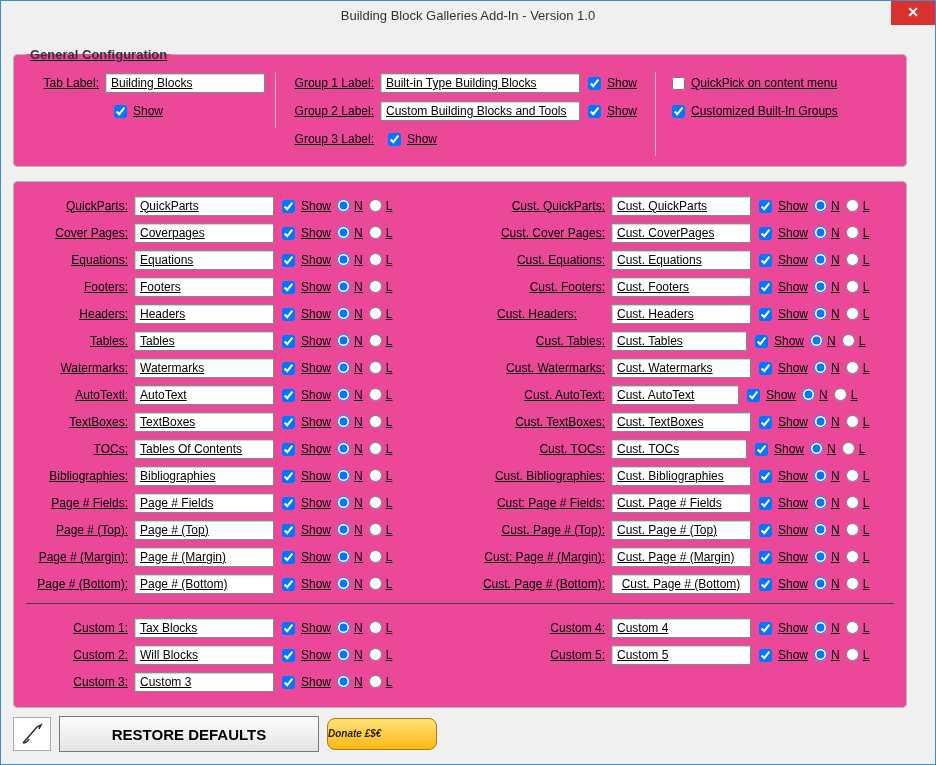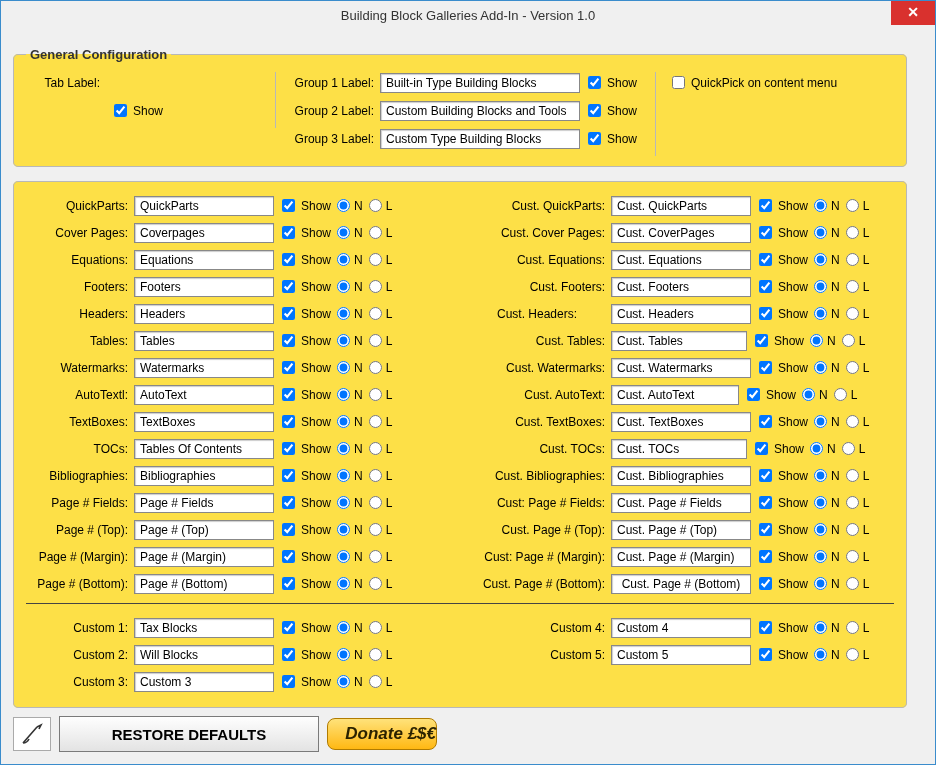--- a/index.html
+++ b/index.html
@@ -41,22 +41,23 @@
     cursor: pointer;
   }
   .content {
     padding: 10px 12px;
   }
   fieldset.group {
     border: 1px solid #b8b8b8;
     border-radius: 5px;
     margin: 6px 16px 14px 0;
     padding: 10px 12px 10px 12px;
-    background: #fde047;
+    background: #ec4899;
     position: relative;
+    text-decoration: underline;
   }
   fieldset.group > legend {
     padding: 0 4px;
     font-size: 13px;
     font-weight: bold;
     color: #333;
   }
   .gc-row {
     display: flex;
     align-items: flex-start;
@@ -95,21 +96,21 @@
     box-shadow: inset 1px 1px 1px rgba(0,0,0,0.2);
     background: #fff;
     padding: 2px 5px;
     font-family: inherit;
     font-size: 12px;
   }
   .txt-160 { width: 160px; }
   .txt-200 { width: 200px; }
   .chk-wrap {
     display: inline-flex;
-    align-items: flex-start;
+    align-items: flex-end;
     gap: 4px;
     margin-left: 8px;
   }
   input[type=checkbox], input[type=radio] {
     margin: 0 2px 0 0;
     vertical-align: middle;
   }
   .gallery-cols {
     display: grid;
     grid-template-columns: 1fr 1fr;
@@ -175,43 +176,44 @@
   .btn-save { flex: 1; }
   .donate {
     width: 110px;
     height: 32px;
     border: 1px solid #b07b00;
     border-radius: 8px;
     background: linear-gradient(#ffe27a,#ffb813);
     color: #2b2200;
     font-weight: bold;
     font-style: italic;
-    font-size: 17px;
+    font-size: 10px;
     cursor: pointer;
-    text-align: right;
+    text-align: left;
     line-height: 30px;
   }
 </style>
 </head>
 <body>
 
 <div class="window">
   <div class="titlebar">
     <span>Building Block Galleries Add-In - Version 1.0</span>
     <div class="close-btn">✕</div>
   </div>
 
   <div class="content">
 
     <fieldset class="group">
       <legend>General Configuration</legend>
       <div class="gc-row">
         <div class="gc-col1">
           <div class="field-row">
             <span class="lbl lbl-80">Tab Label:</span>
+            <input class="txt txt-160" value="Building Blocks" style="">
           </div>
           <div class="field-row">
             <span class="lbl lbl-80"></span>
             <span class="chk-wrap">
               <input type="checkbox" checked="" style="">
               <span>Show</span>
             </span>
           </div>
         </div>
         <div class="gc-col2">
@@ -226,32 +228,37 @@
           <div class="field-row">
             <span class="lbl lbl-90">Group 2 Label:</span>
             <input class="txt txt-200" value="Custom Building Blocks and Tools" style="">
             <span class="chk-wrap">
               <input type="checkbox" checked="" style="">
               <span>Show</span>
             </span>
           </div>
           <div class="field-row">
             <span class="lbl lbl-90">Group 3 Label:</span>
-            <input class="txt txt-200" value="Custom Type Building Blocks" style="">
             <span class="chk-wrap">
               <input type="checkbox" checked="" style="">
               <span>Show</span>
             </span>
           </div>
         </div>
         <div class="gc-col3">
           <div class="field-row">
             <span class="chk-wrap" style="margin-left:0">
               <input type="checkbox" style="">
               <span>QuickPick on content menu</span>
+            </span>
+          </div>
+          <div class="field-row">
+            <span class="chk-wrap" style="margin-left:0">
+              <input type="checkbox" checked="" style="">
+              <span>Customized Built-In Groups</span>
             </span>
           </div>
         </div>
       </div>
     </fieldset>
 
     <fieldset class="group" style="padding-bottom:12px">
       <div class="gallery-cols" id="gallery-main">
           <div>
             <div class="gallery-row">

